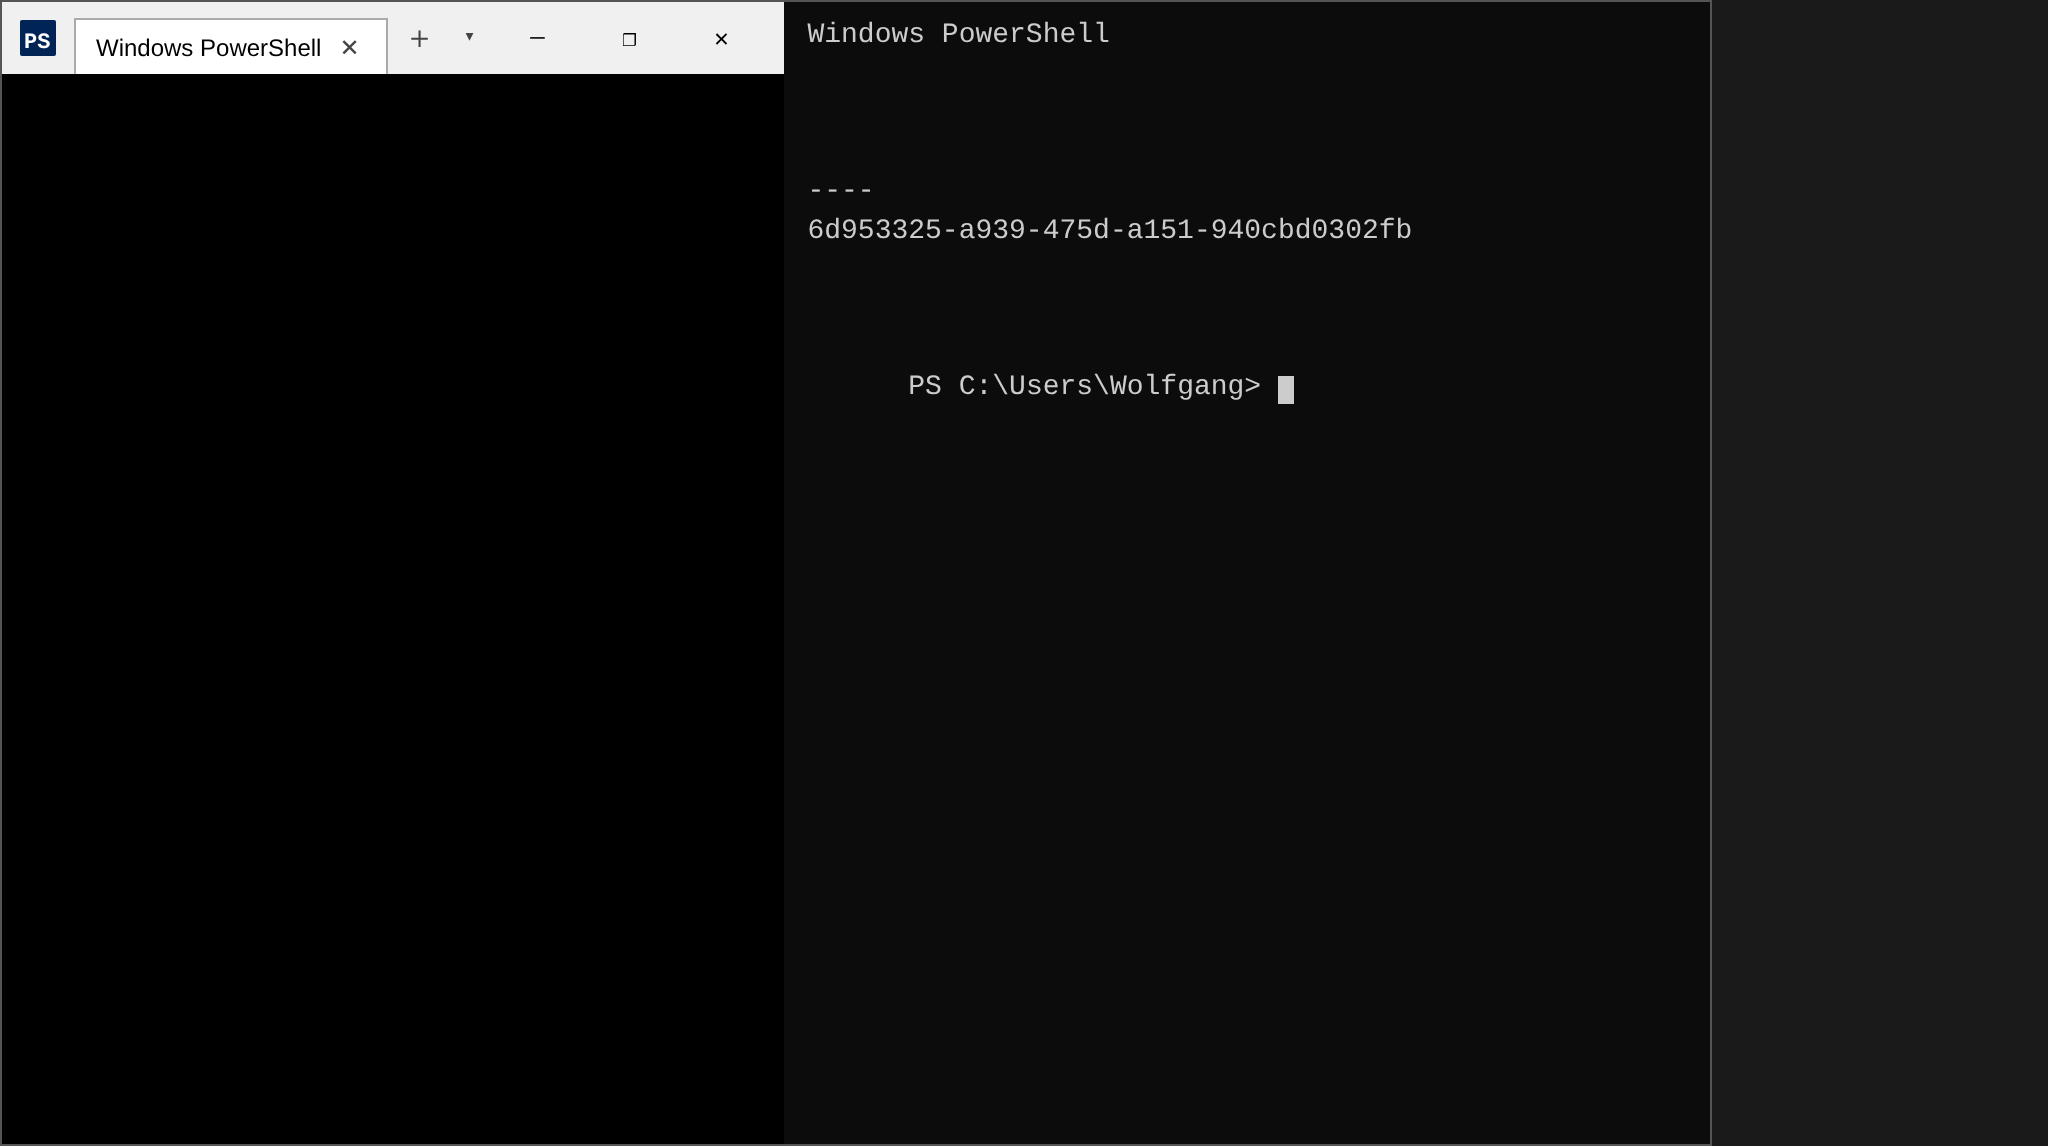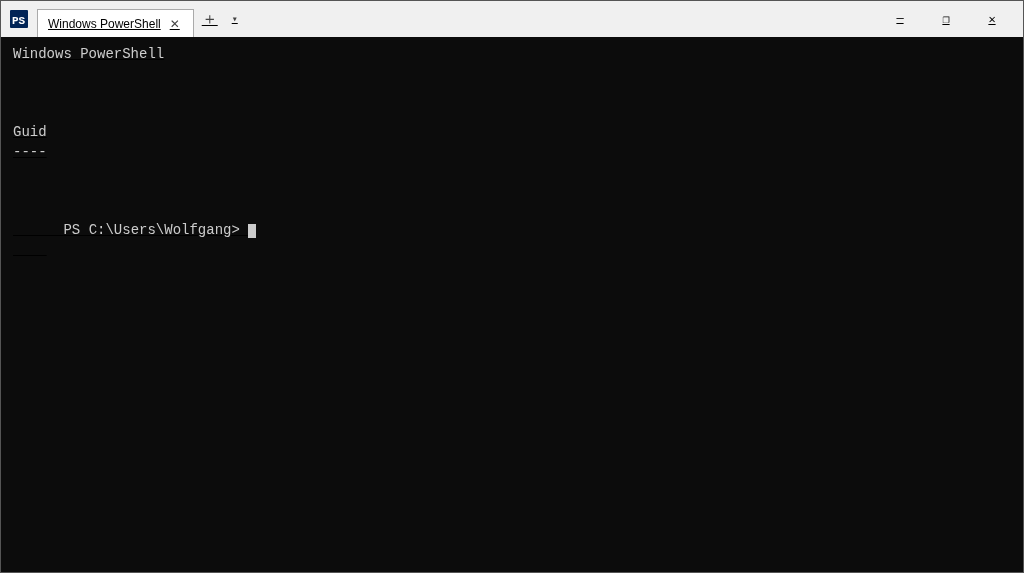--- a/index.html
+++ b/index.html
@@ -6,27 +6,26 @@
 
     body {
       width: 1024px;
       height: 573px;
       overflow: hidden;
       font-family: 'Courier New', Courier, monospace;
       background: #1a1a1a;
     }
 
     .window {
-      width: 1024px;
+      width: 856px;
       height: 573px;
       display: flex;
-      flex-direction: column;
+      flex-direction: row;
       border: 1px solid #555;
       background: #000;
-      text-decoration: underline;
     }
 
     .titlebar {
       display: flex;
       align-items: center;
       background: #f0f0f0;
       height: 36px;
       padding: 0 8px;
       flex-shrink: 0;
       user-select: none;
@@ -196,21 +195,21 @@
       <div class="ctrl-btn">❐</div>
       <div class="ctrl-btn close-btn">✕</div>
     </div>
   </div>
 
   <div class="terminal-body">
     <span class="line">Windows PowerShell</span>
     <span class="line-blank"></span>
     <span class="line-blank"></span>
     <span class="line-blank"></span>
-    <span class="line">Guid</span>
     <span class="line">----</span>
+    <span class="line">6d953325-a939-475d-a151-940cbd0302fb</span>
     <span class="line-blank"></span>
     <span class="line-blank"></span>
     <span class="line">
       <span class="prompt">PS C:\Users\Wolfgang&gt; </span><span class="cursor"></span>
     </span>
   </div>
 </div>
 
 </body></html>

